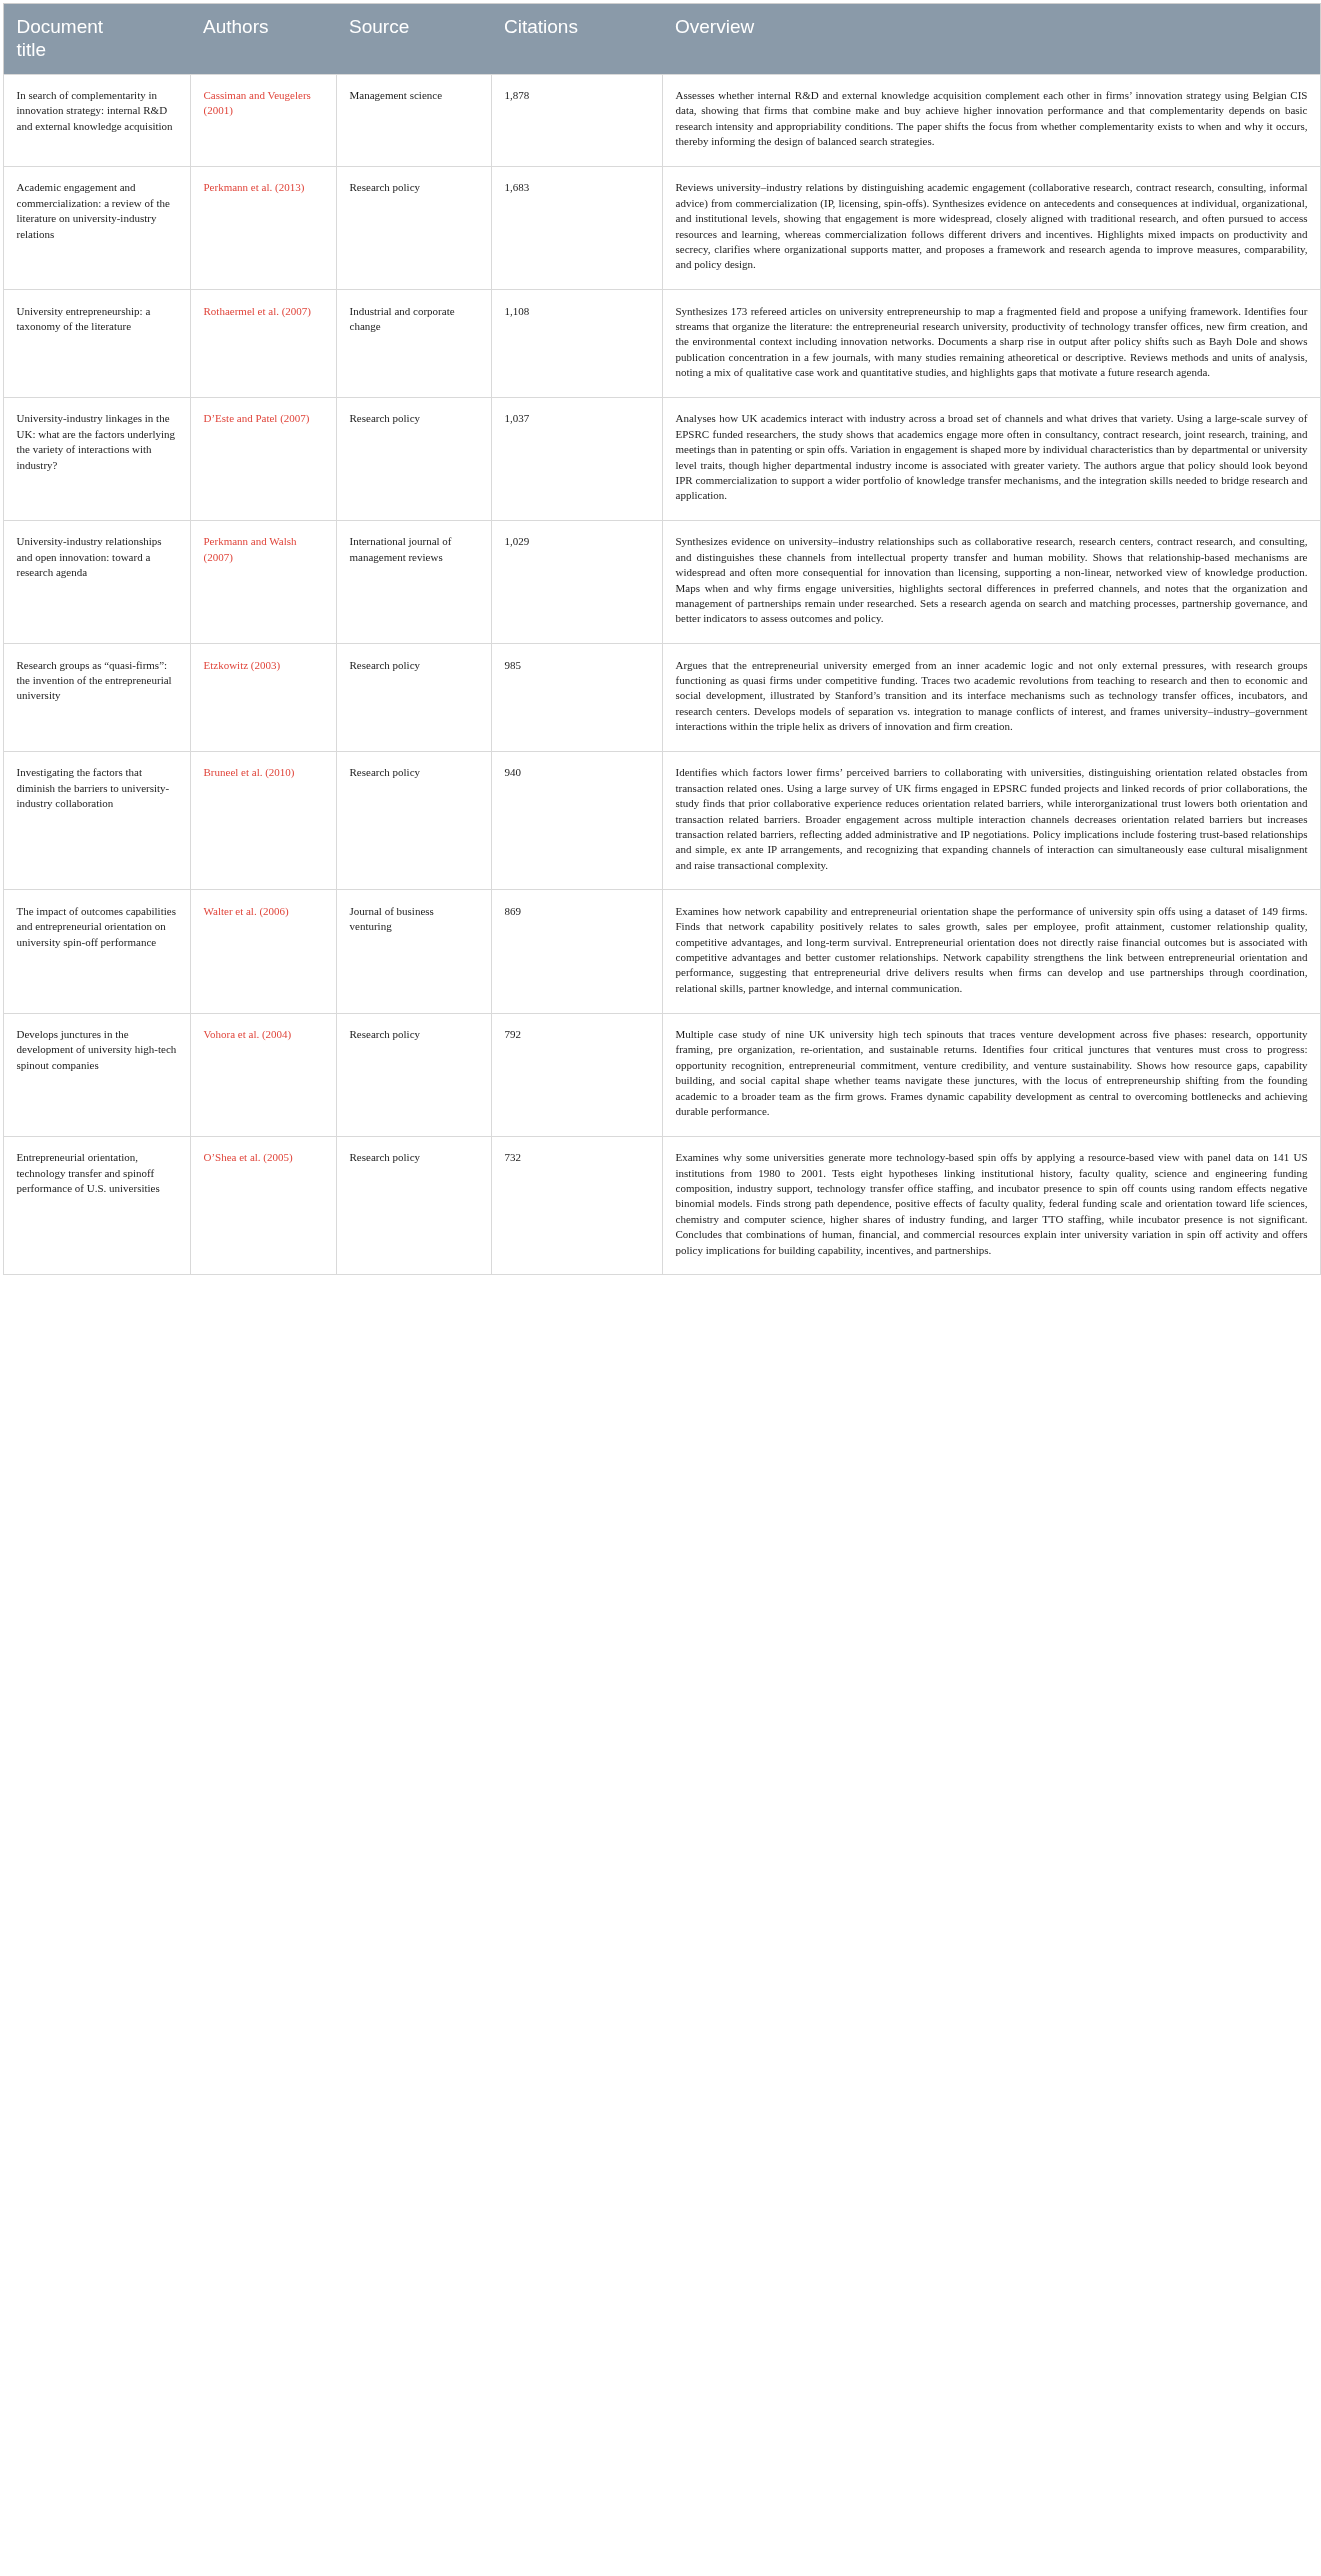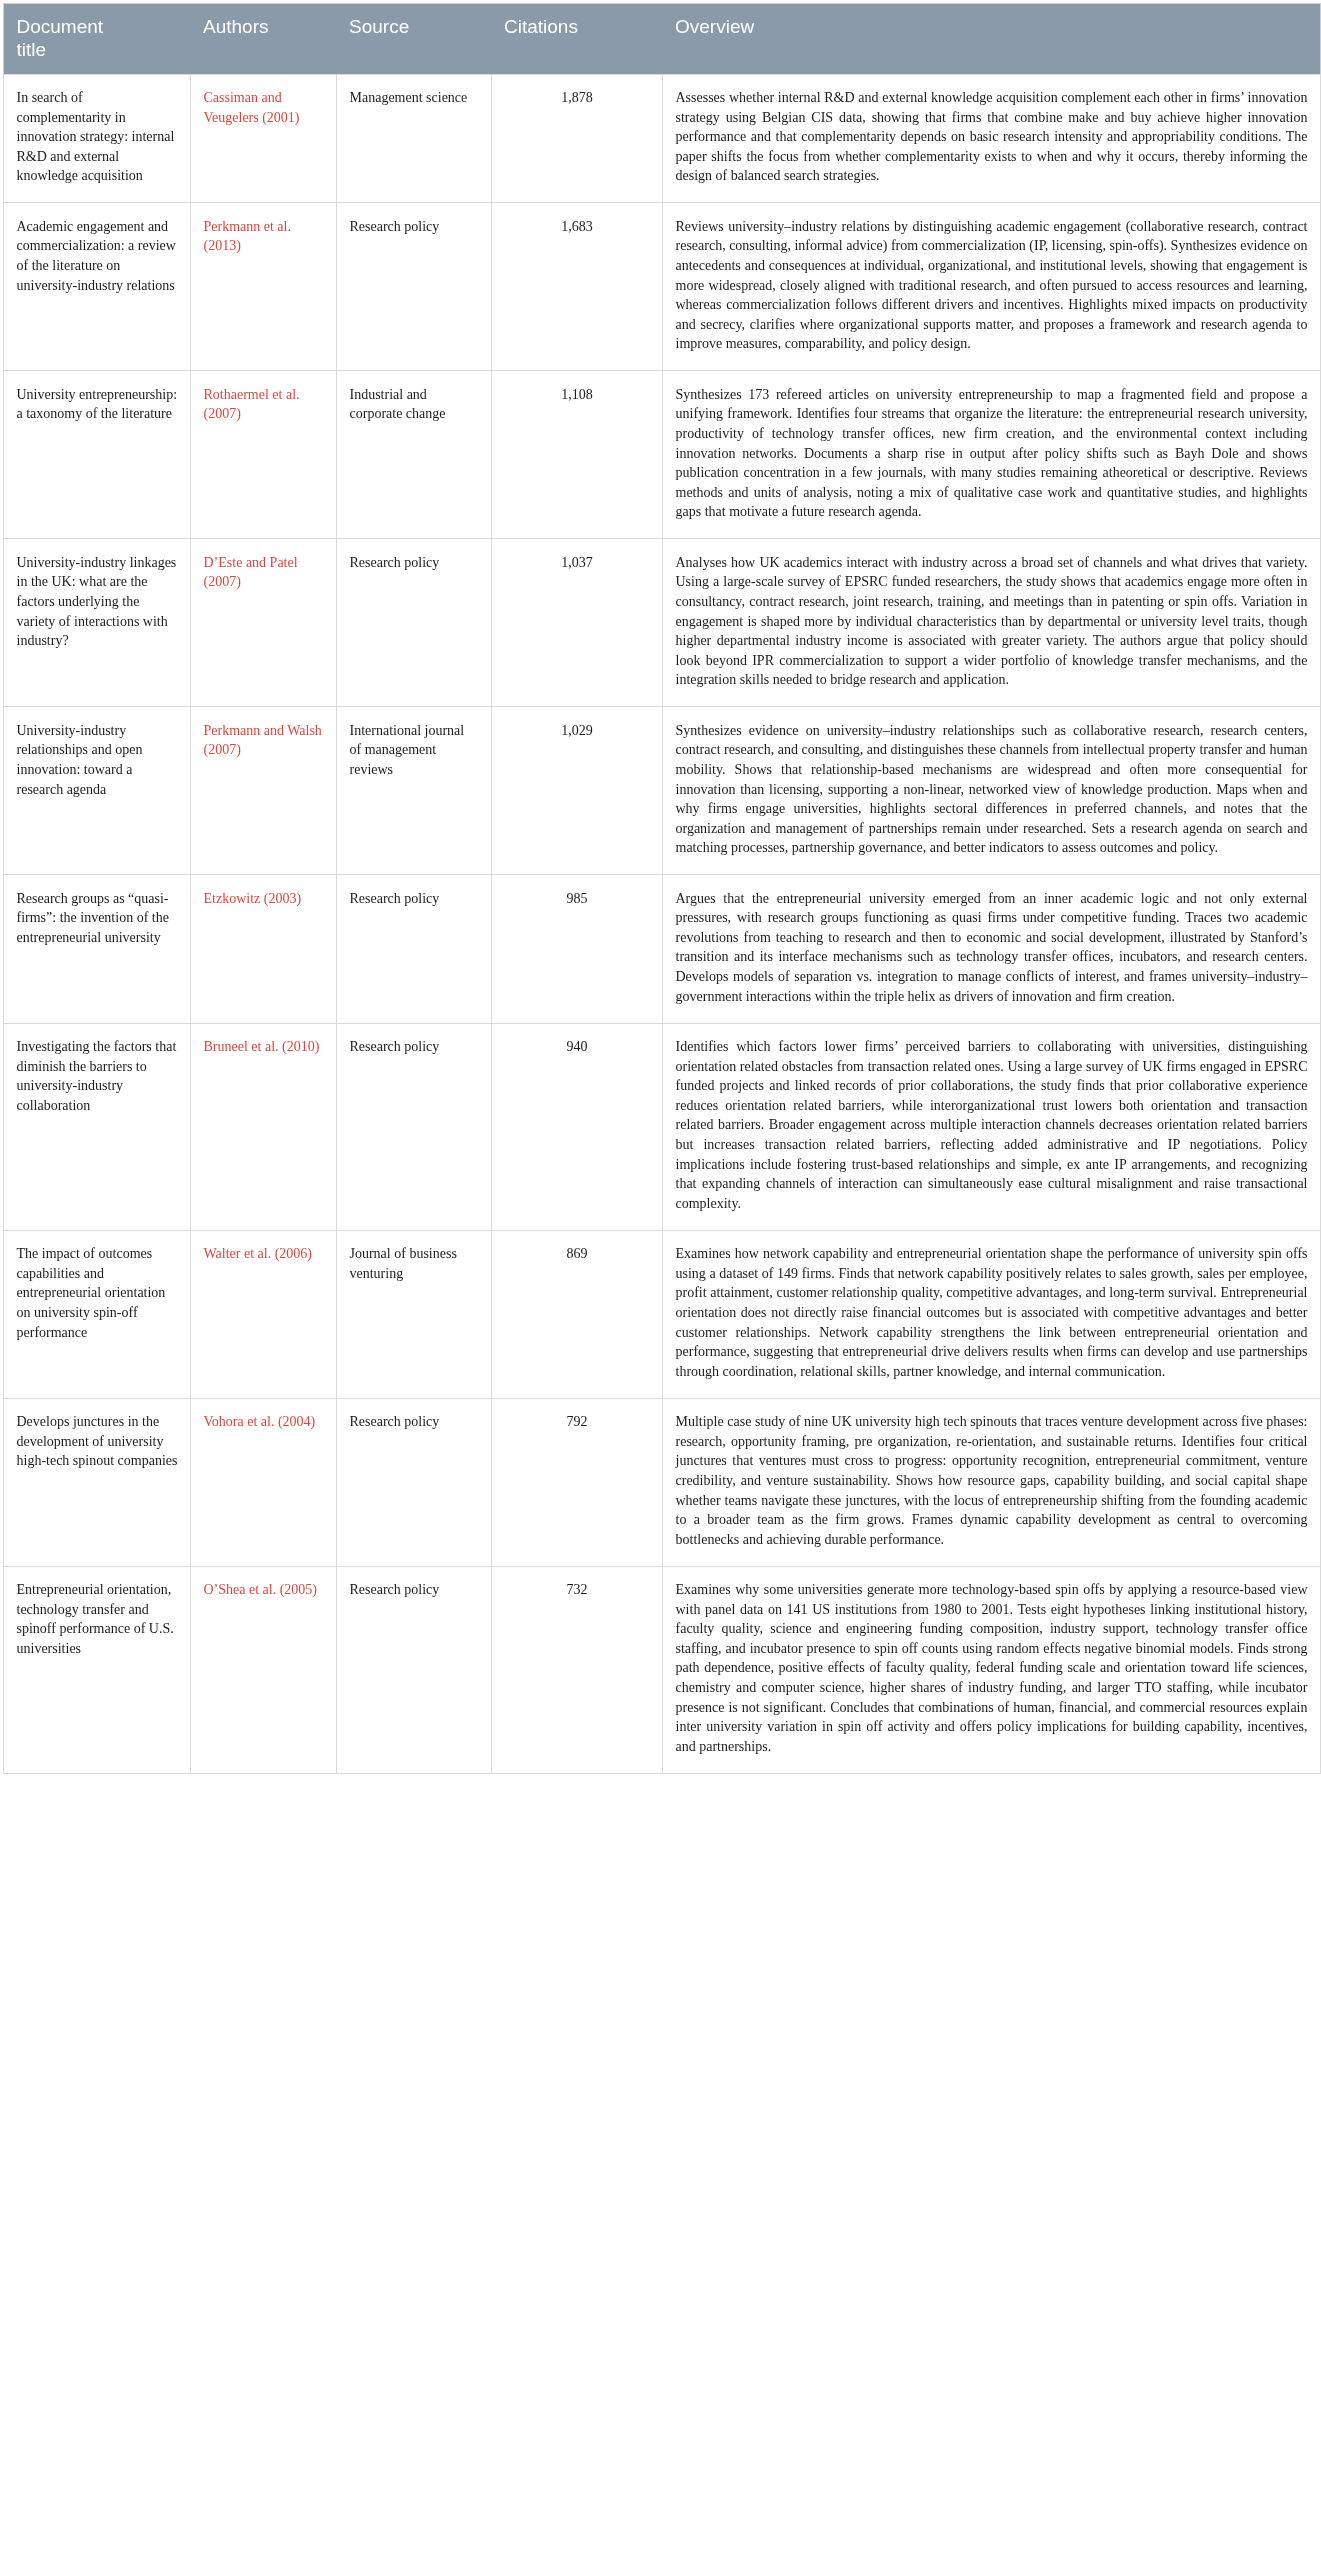--- a/index.html
+++ b/index.html
@@ -35,31 +35,31 @@
     border: none;
   }
   thead th.center { }
   thead th .hdr-inner { display: inline-block; }
   thead th.wrap-narrow .hdr-inner { max-width: 6.2em; }
 
   tbody td {
     border: 1px solid #d9d9d9;
     vertical-align: top;
     padding: 13.5px 12.5px 16.3px 12.5px;
-    font-size: 14px;
+    font-size: 11px;
     line-height: 1.4;
   }
   td.td-title { }
   td.td-authors { }
   .author-link {
     color: var(--author-red, #e0453b);
     cursor: pointer;
   }
   td.td-source { }
-  td.td-citations { text-align: center; margin-top: 15px; }
+  td.td-citations { text-align: left; margin-top: 15px; }
   td.td-overview { text-align: justify; }
 </style>
 </head>
 <body>
 
 <div class="table-wrap">
   <table class="lit-table">
     <colgroup>
       <col class="c-title">
       <col class="c-authors">

